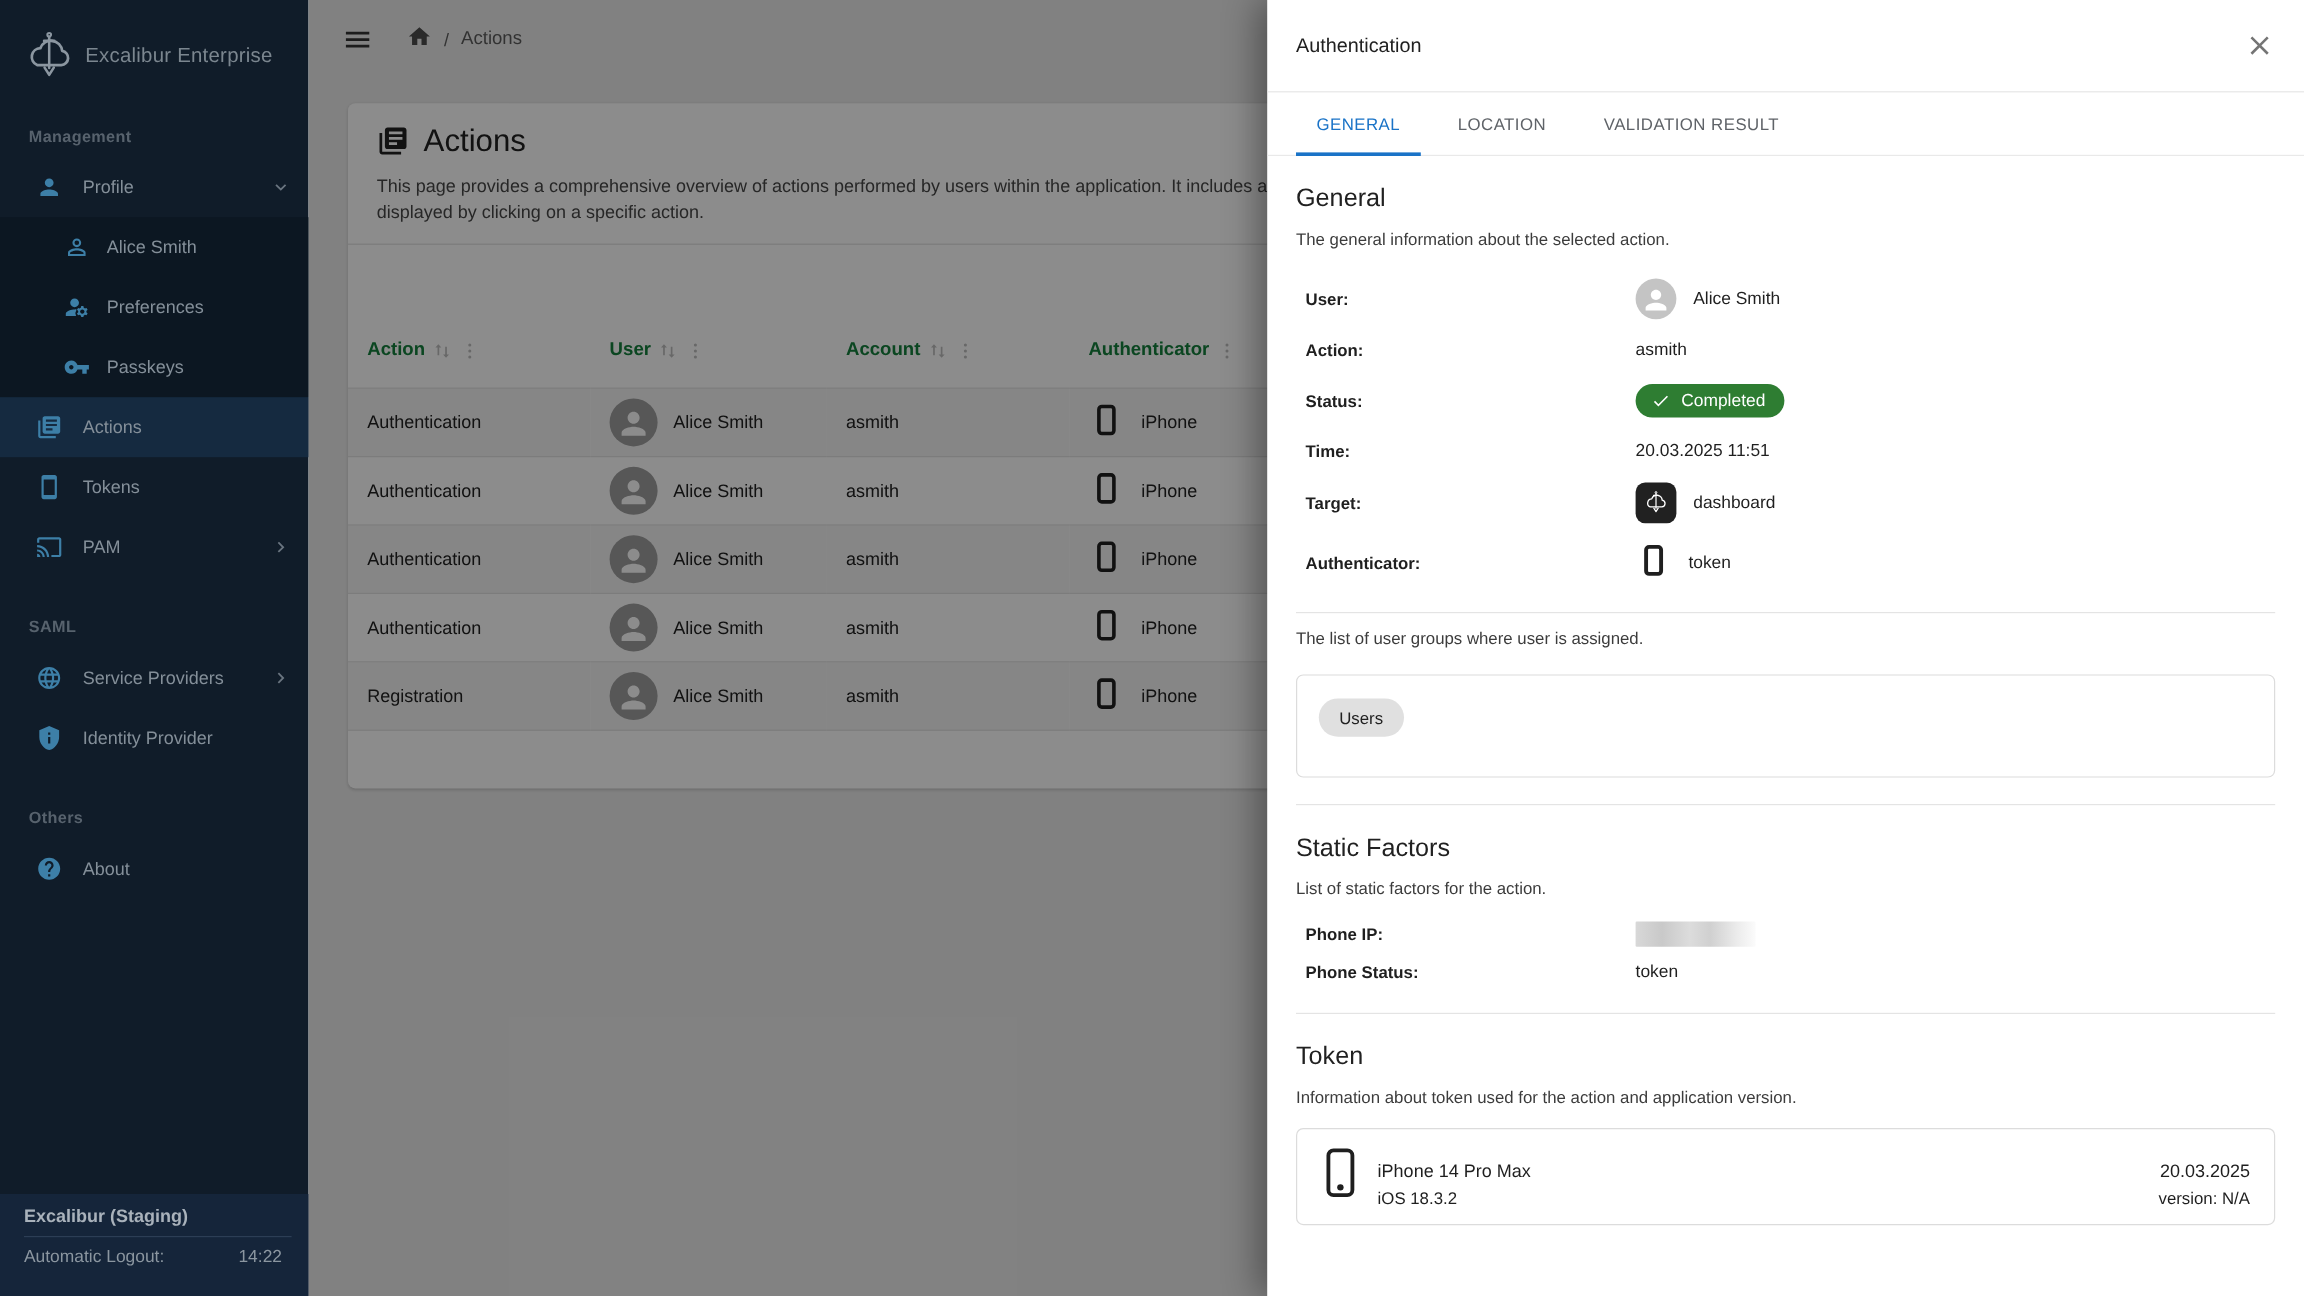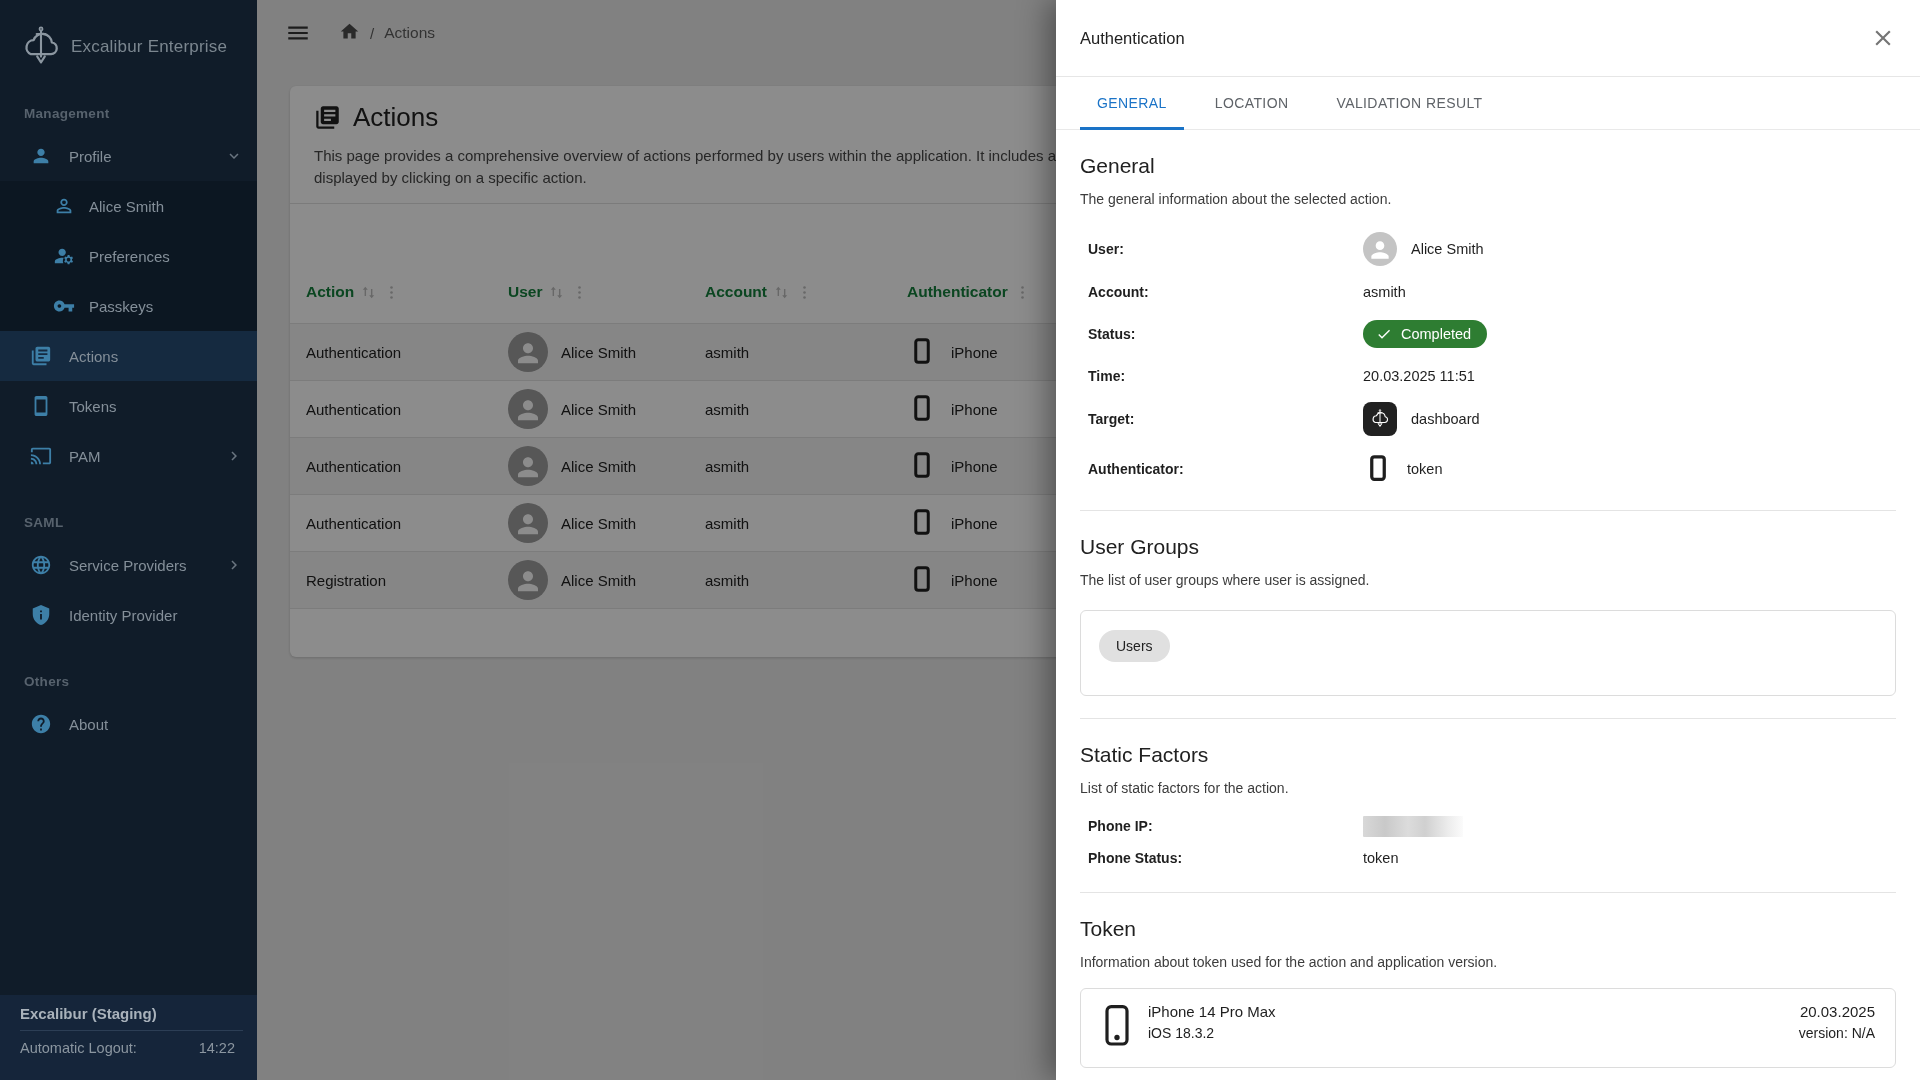--- a/index.html
+++ b/index.html
@@ -81,21 +81,21 @@
   .badge svg { width:16px; height:16px; fill:#ffffff; }
   .target-ic { width:34px; height:34px; border-radius:8px; background:#212121; display:flex; align-items:center; justify-content:center; flex:0 0 34px; }
   .target-ic svg { width:22px; height:22px; }
   .auth-phone svg { width:30px; height:30px; stroke:#1f1f1f; fill:none; }
   .sec-divider { height:1px; background:#e4e4e4; margin-top:22px; }
   .groups-box { margin-top:22px; border:1px solid #dcdcdc; border-radius:6px; padding:19px 18px; min-height:86px; }
   .chip { display:inline-block; background:#e0e0e0; border-radius:17px; padding:8px 17px; font-size:14px; color:#212121; cursor:pointer; }
   .sf-fields { margin-top:18px; padding-left:8px; }
   .sf-field { display:flex; align-items:center; margin-bottom:8px; min-height:24px; }
   .blur-ip { width:100px; height:21px; background:linear-gradient(90deg,#d8d8d8,#c9c9c9 22%,#dcdcdc 45%,#d0d0d0 62%,#ececec 85%,#fbfbfb); filter:blur(.6px); border-radius:1px; }
-  .token-card { margin-top:18px; border:1px solid #dcdcdc; border-radius:6px; padding:14px 20px; display:flex; align-items:flex-start; }
+  .token-card { margin-top:18px; border:1px solid #dcdcdc; border-radius:6px; padding:14px 20px; display:flex; align-items:flex-end; }
   .token-phone svg { width:32px; height:46px; }
   .token-info { margin-left:15px; }
   .token-name { font-size:15px; color:#1f1f1f; }
   .token-os { font-size:14px; color:#1f1f1f; margin-top:5px; }
   .token-right { margin-left:auto; text-align:right; }
   .token-date { font-size:15px; color:#1f1f1f; }
   .token-version { font-size:14px; color:#1f1f1f; margin-top:5px; }
 </style>
 </head>
 <body>
@@ -456,21 +456,21 @@
           <span class="field-value">
               <span class="davatar">
                 <svg viewBox="0 0 24 24">
                   <use href="#i-person"></use>
                 </svg>
               </span>
               <span>Alice Smith</span>
             </span>
         </div>
         <div class="field">
-          <span class="field-label">Account:</span>
+          <span class="field-label">Action:</span>
           <span class="field-value">asmith</span>
         </div>
         <div class="field" style="min-height:34px">
           <span class="field-label">Status:</span>
           <span class="field-value">
               <span class="badge">
                 <svg viewBox="0 0 24 24">
                   <path d="M9 16.17 4.83 12l-1.42 1.41L9 19 21 7l-1.41-1.41z"></path>
                 </svg>
                 <span>Completed</span>
@@ -497,21 +497,20 @@
           <span class="field-value">
               <span class="auth-phone"><svg viewBox="0 0 24 24">
                   <rect x="7" y="3" width="10" height="18" rx="2" stroke-width="2.6"></rect>
                 </svg></span>
               <span>token</span>
             </span>
         </div>
       </div>
       <div class="sec-divider"></div>
 
-      <div class="sec-heading">User Groups</div>
       <div class="sec-desc">The list of user groups where user is assigned.</div>
       <div class="groups-box">
         <span class="chip">Users</span>
       </div>
       <div class="sec-divider"></div>
 
       <div class="sec-heading">Static Factors</div>
       <div class="sec-desc">List of static factors for the action.</div>
       <div class="sf-fields">
         <div class="sf-field">

